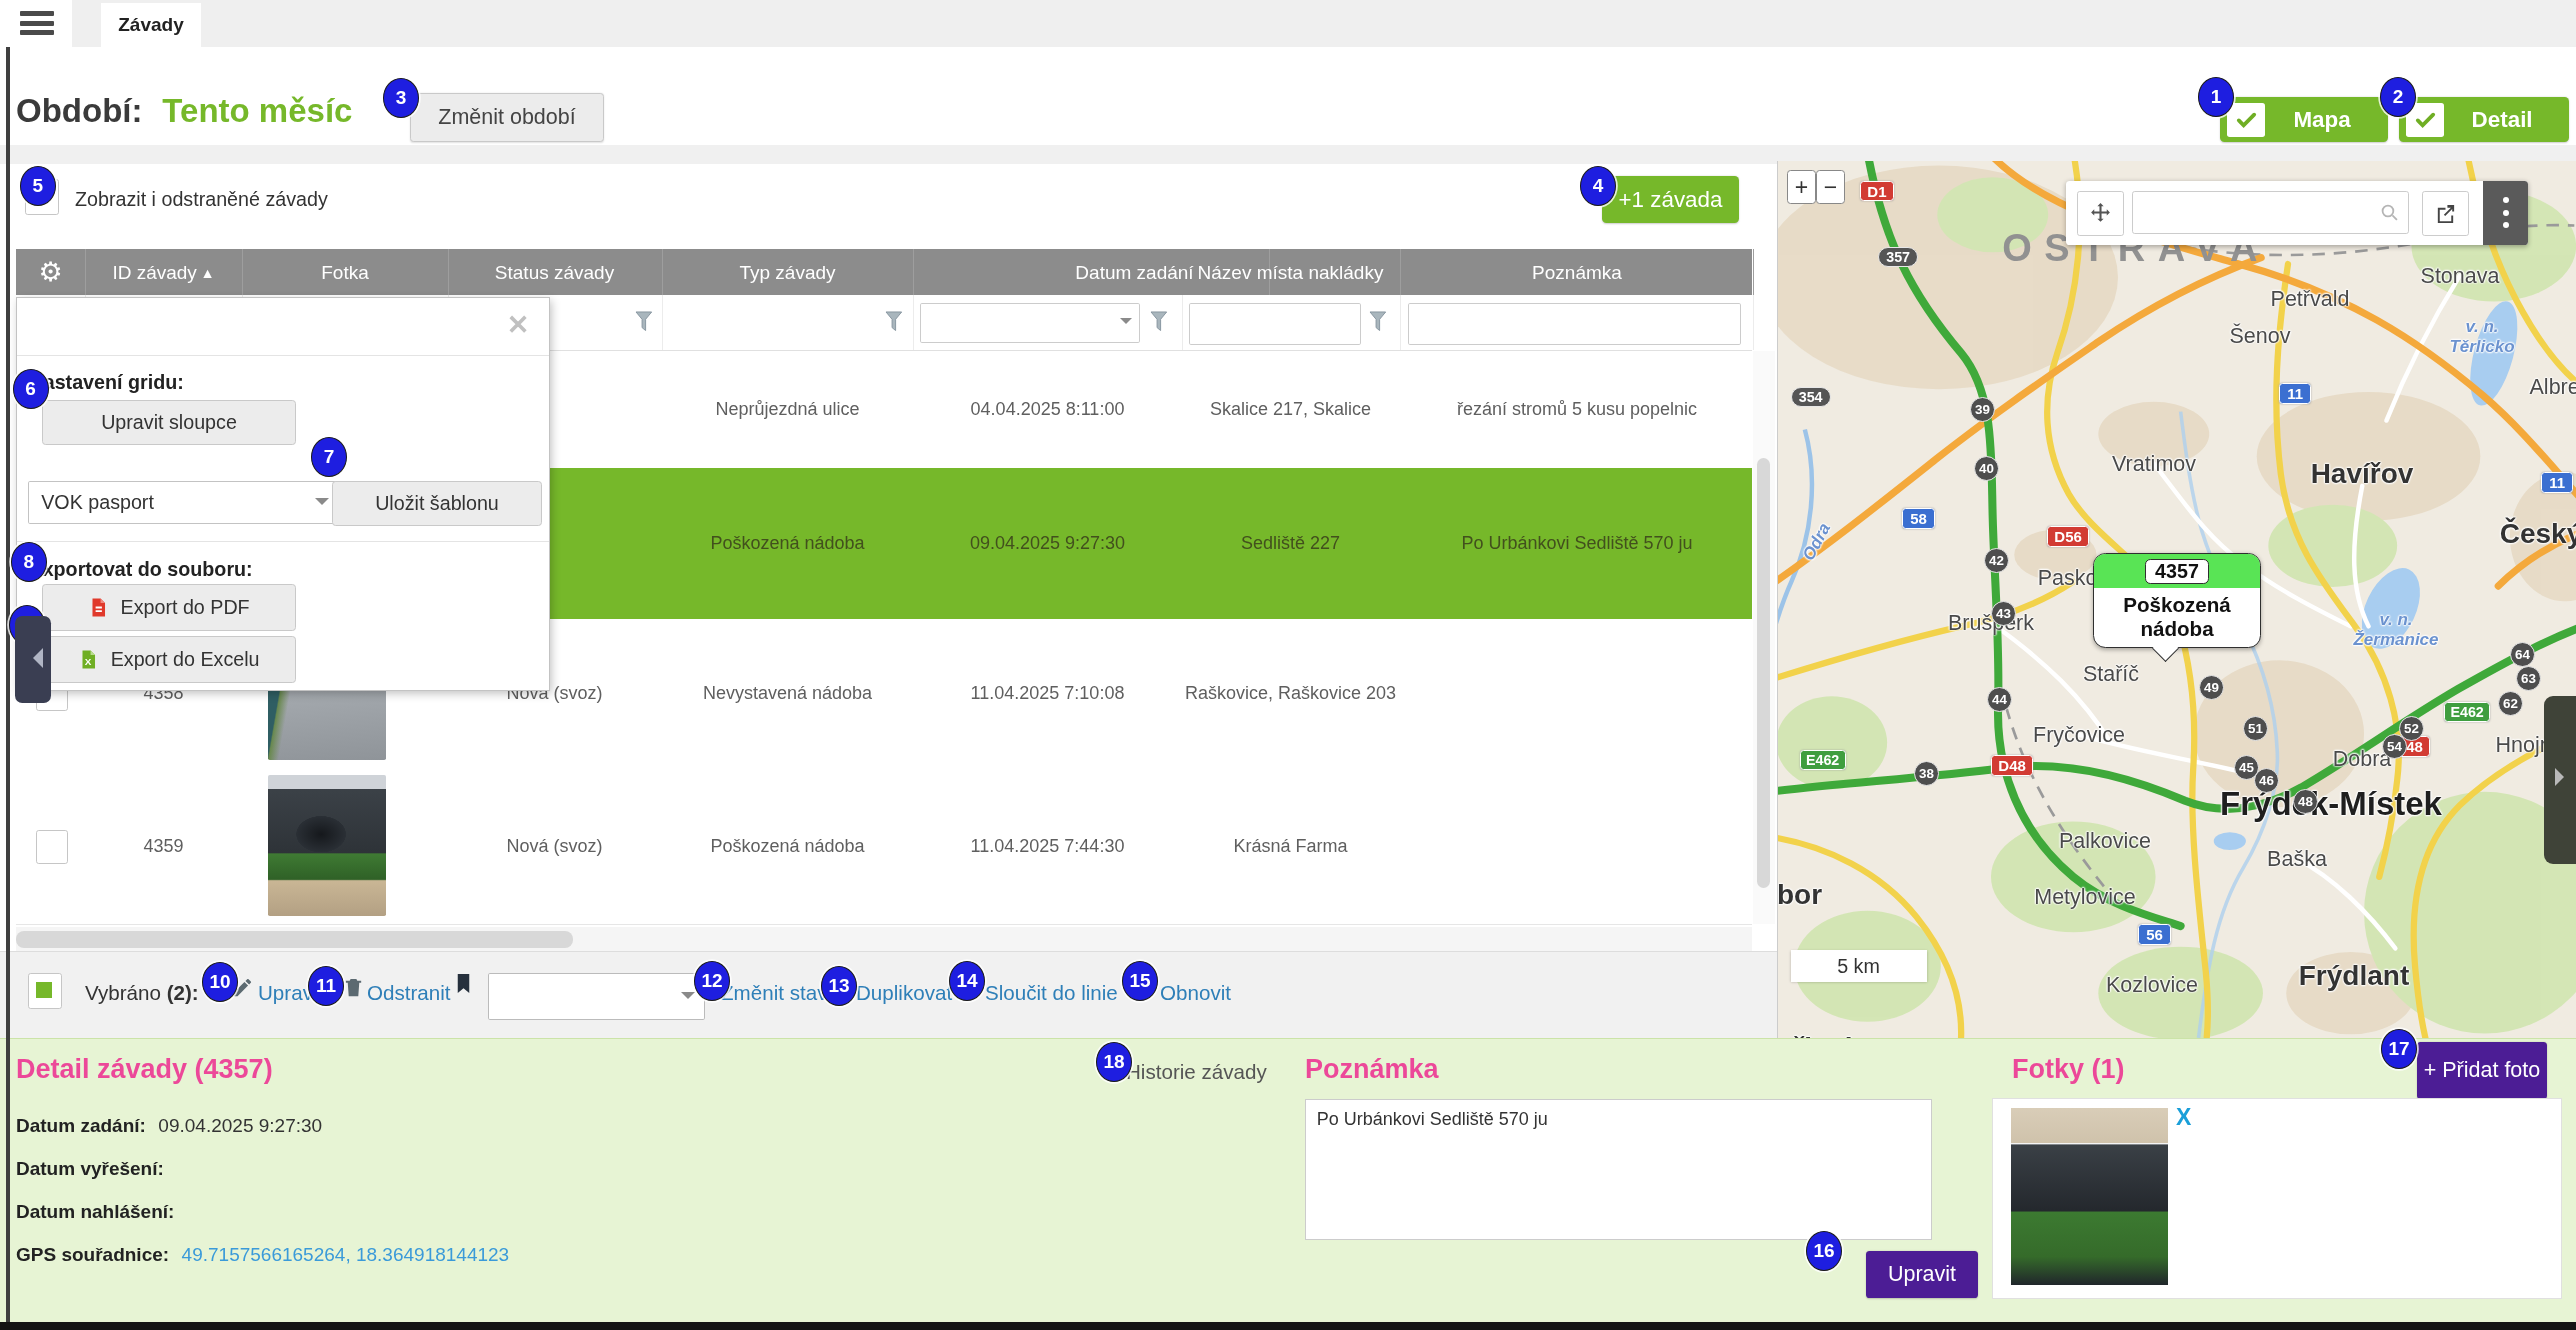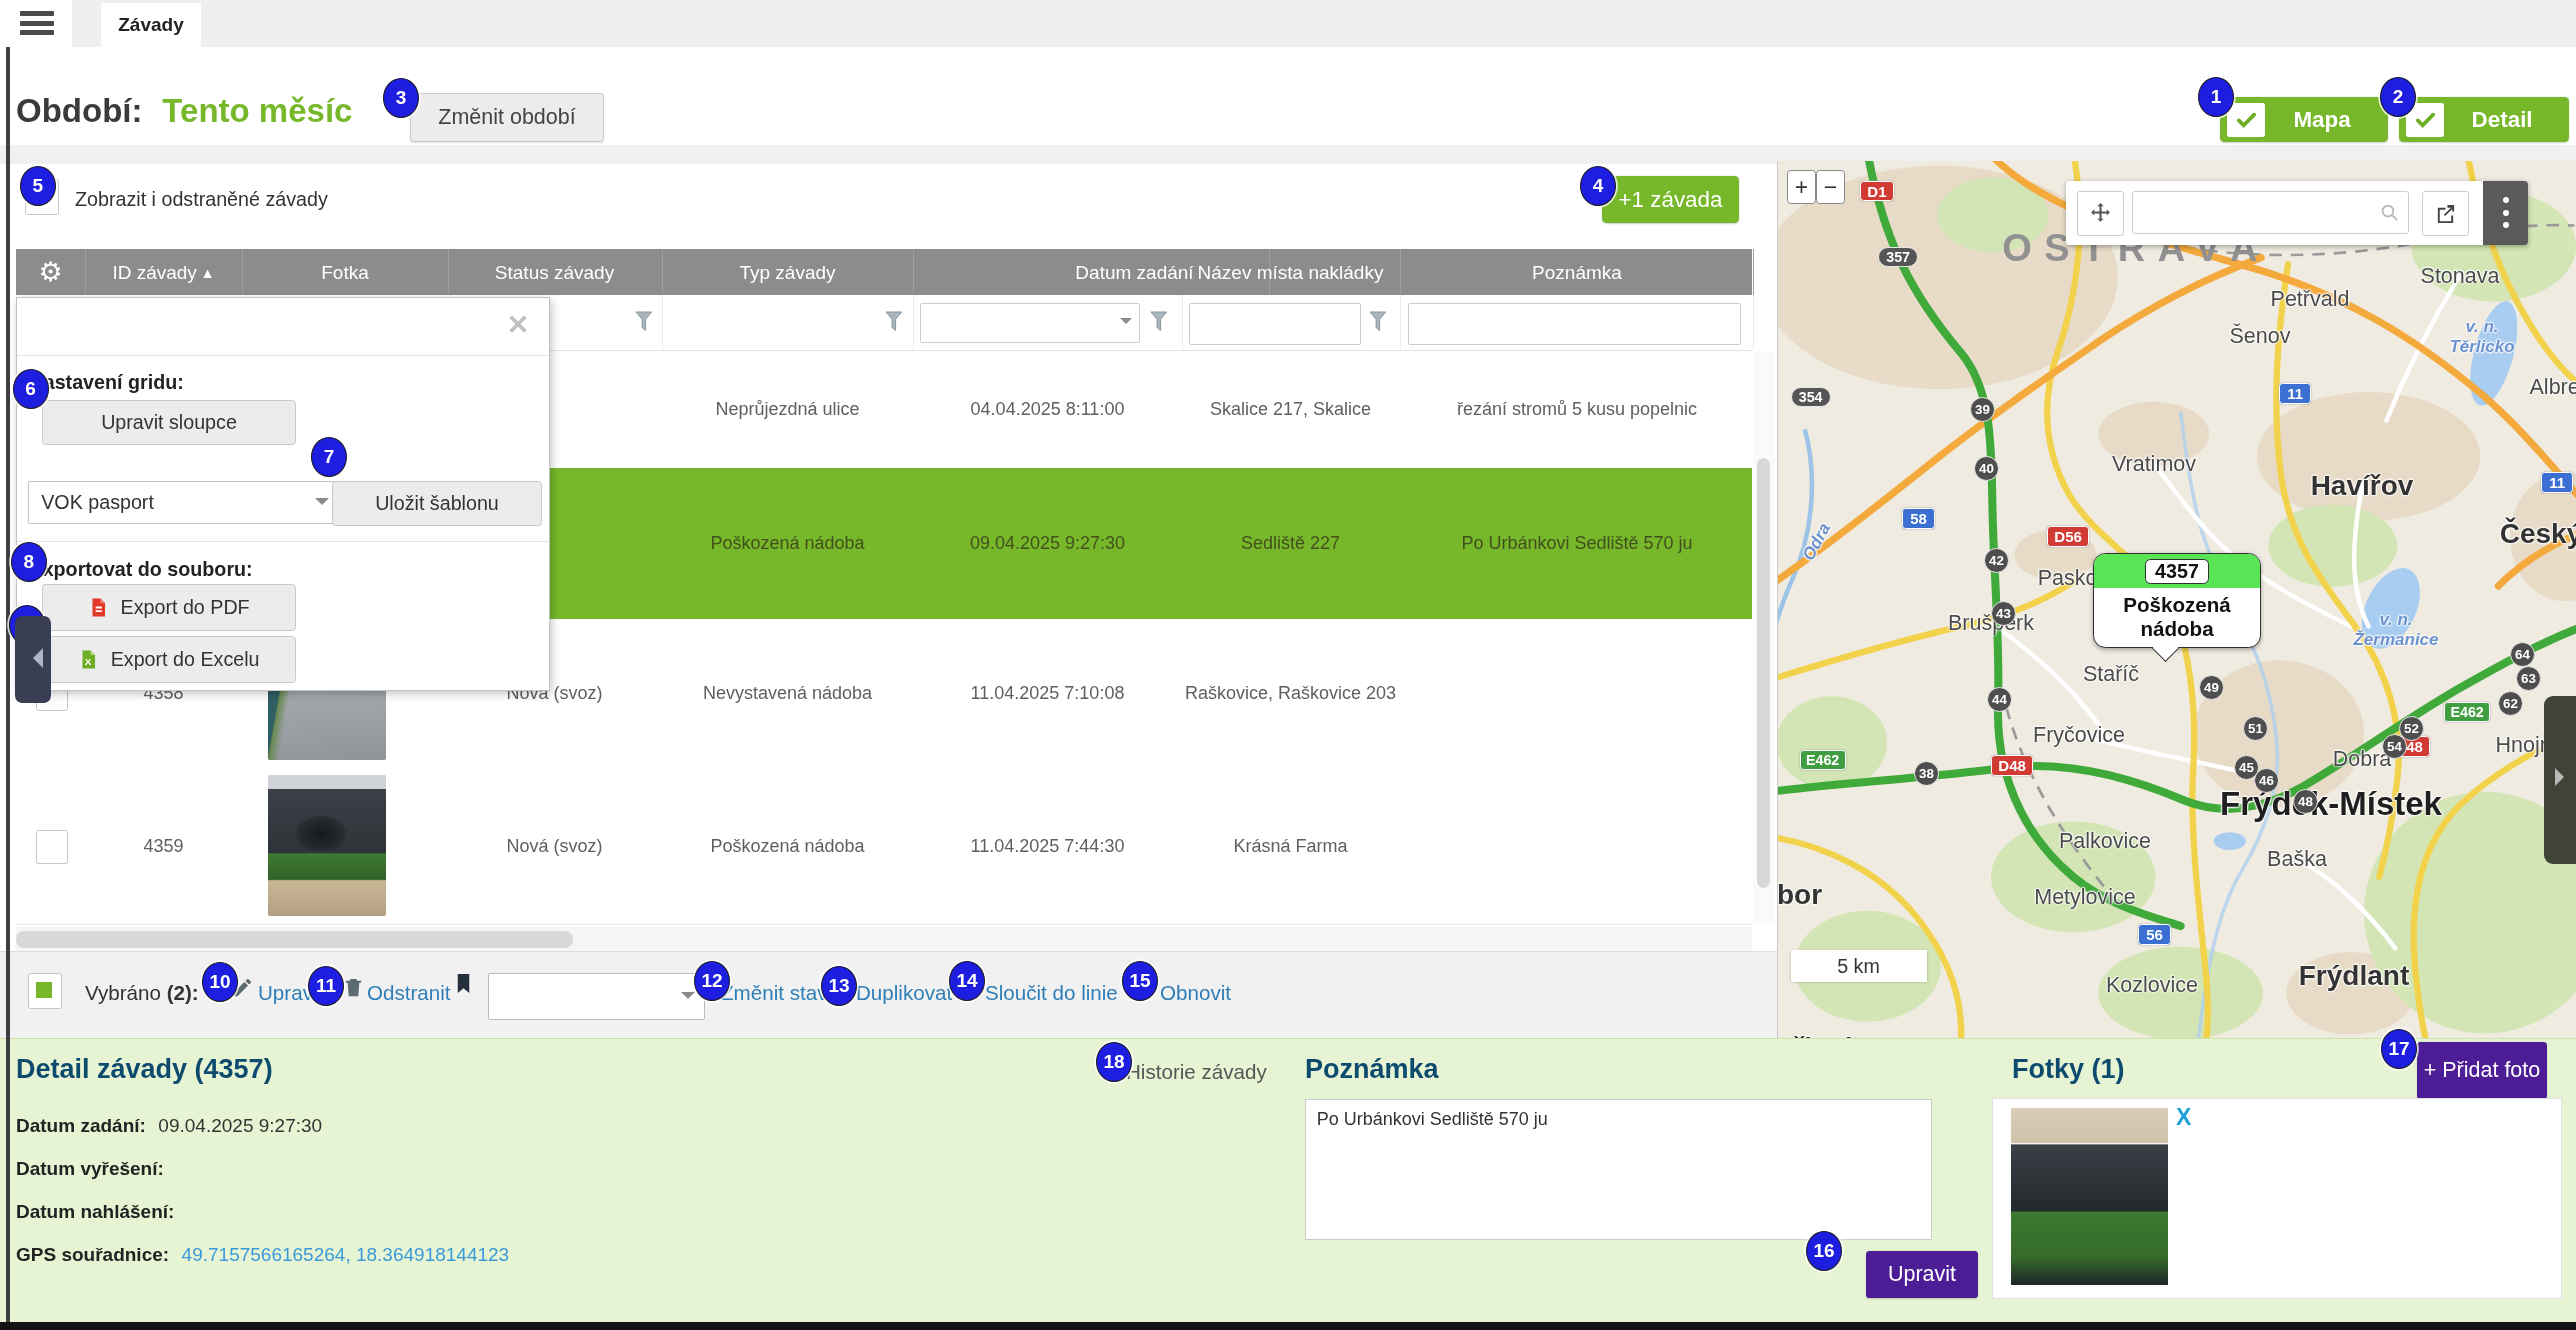--- a/index.html
+++ b/index.html
@@ -91,21 +91,21 @@
   .sel-label{left:85px;top:981px;font-size:20.6px;color:#333;}
   .act{position:absolute;top:981px;font-size:20.6px;color:#2e7fb8;cursor:pointer;white-space:nowrap;}
   .act-ic{position:absolute;top:976px;width:23px;height:23px;color:#5c6a71;}
   .act-ic svg{width:23px;height:23px;}
   #bookmark-ic{color:#26303d;}
   .sel-select{left:488px;top:973px;width:215px;height:45px;background:#fff;border:0.9px solid #bbb;border-radius:1.8px;cursor:pointer;}
   .sel-select .car{position:absolute;right:9px;top:18px;width:0;height:0;border:7.2px solid transparent;border-top-color:#8a8a8a;}
 
   
   .detail-panel{left:0;top:1038px;width:2576px;height:285px;background:#e7f4d4;border-top:0.9px solid #cbe3a8;}
-  .dp-title{position:absolute;font-size:27px;font-weight:bold;color:#0c4a6e;white-space:nowrap;}
+  .dp-title{position:absolute;font-size:27px;font-weight:bold;color:#ec4899;white-space:nowrap;}
   .history{left:1126px;top:1060px;font-size:20.6px;color:#555;cursor:pointer;}
   .dfield{position:absolute;left:16px;font-size:19px;color:#222;white-space:nowrap;}
   .dfield b{font-weight:bold;}
   .dfield .v{margin-left:12.5px;color:#333;}
   .dfield .v.link{color:#3a9ad9;cursor:pointer;}
   .note-area{left:1305px;top:1099px;width:627px;height:141px;background:#fff;border:0.9px solid #ccc;font-size:18px;color:#333;
              padding:9px 10.7px;resize:none;font-family:"Liberation Sans",sans-serif;box-sizing:border-box;position:absolute;}
   .btn-green{background:#4c1d95;border-radius:3.6px;color:#fff;display:flex;align-items:center;justify-content:center;
              cursor:pointer;box-shadow:0 0.9px 1.8px rgba(0,0,0,.2);}
   #note-edit{left:1866px;top:1251px;width:112px;height:47px;font-size:21.5px;}
@@ -461,21 +461,21 @@
     </g>
   </svg>
 
   <div class="big-city">OSTRAVA</div>
   <div id="map-labels">
       <div class="mlabel town" style="left: 532px; top: 138px;">Petřvald</div>
       <div class="mlabel town" style="left: 482px; top: 175px;">Šenov</div>
       <div class="mlabel town" style="left: 682px; top: 115px;">Stonava</div>
       <div class="mlabel town" style="left: 782px; top: 226px;">Albrec</div>
       <div class="mlabel town" style="left: 376px; top: 303px;">Vratimov</div>
-      <div class="mlabel city" style="left: 584px; top: 325px;">Havířov</div>
+      <div class="mlabel city" style="left: 584px; top: 313px;">Havířov</div>
       <div class="mlabel city" style="left: 763px; top: 373px;">Český</div>
       <div class="mlabel town" style="left: 295px; top: 417px;">Paskov</div>
       <div class="mlabel town" style="left: 213px; top: 462px;">Brušperk</div>
       <div class="mlabel town" style="left: 333px; top: 513px;">Staříč</div>
       <div class="mlabel town" style="left: 301px; top: 574px;">Fryčovice</div>
       <div class="mlabel town" style="left: 584px; top: 598px;">Dobrá</div>
       <div class="mlabel town" style="left: 754px; top: 584px;">Hnojník</div>
       <div class="mlabel cityLg" style="left: 553px; top: 643px;">Frýdek-Místek</div>
       <div class="mlabel town" style="left: 327px; top: 680px;">Palkovice</div>
       <div class="mlabel town" style="left: 519px; top: 698px;">Baška</div>

